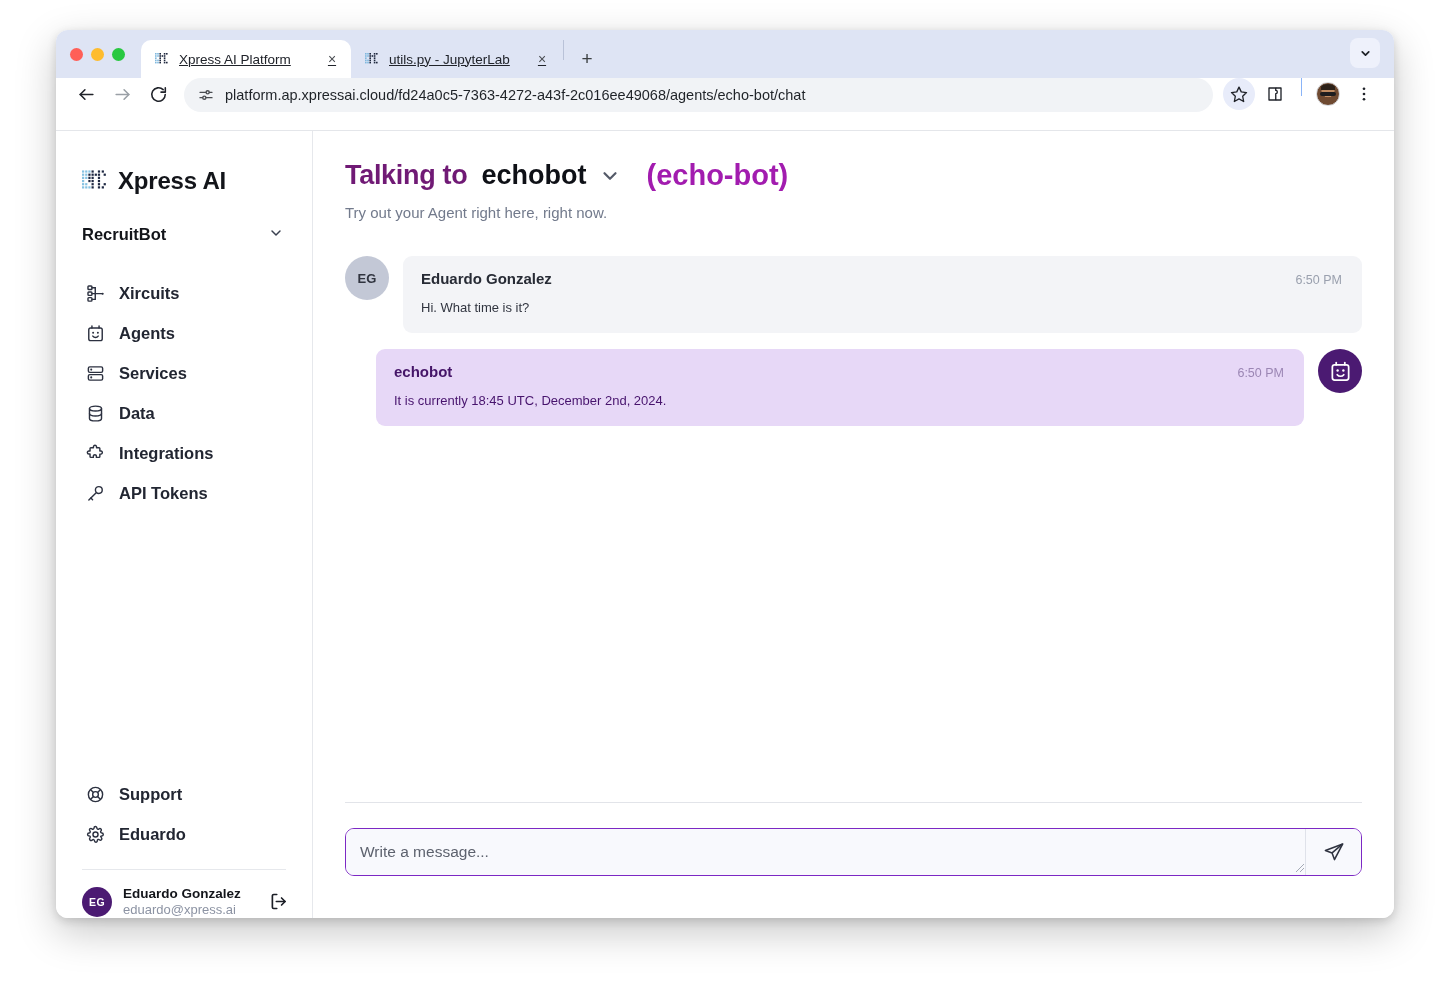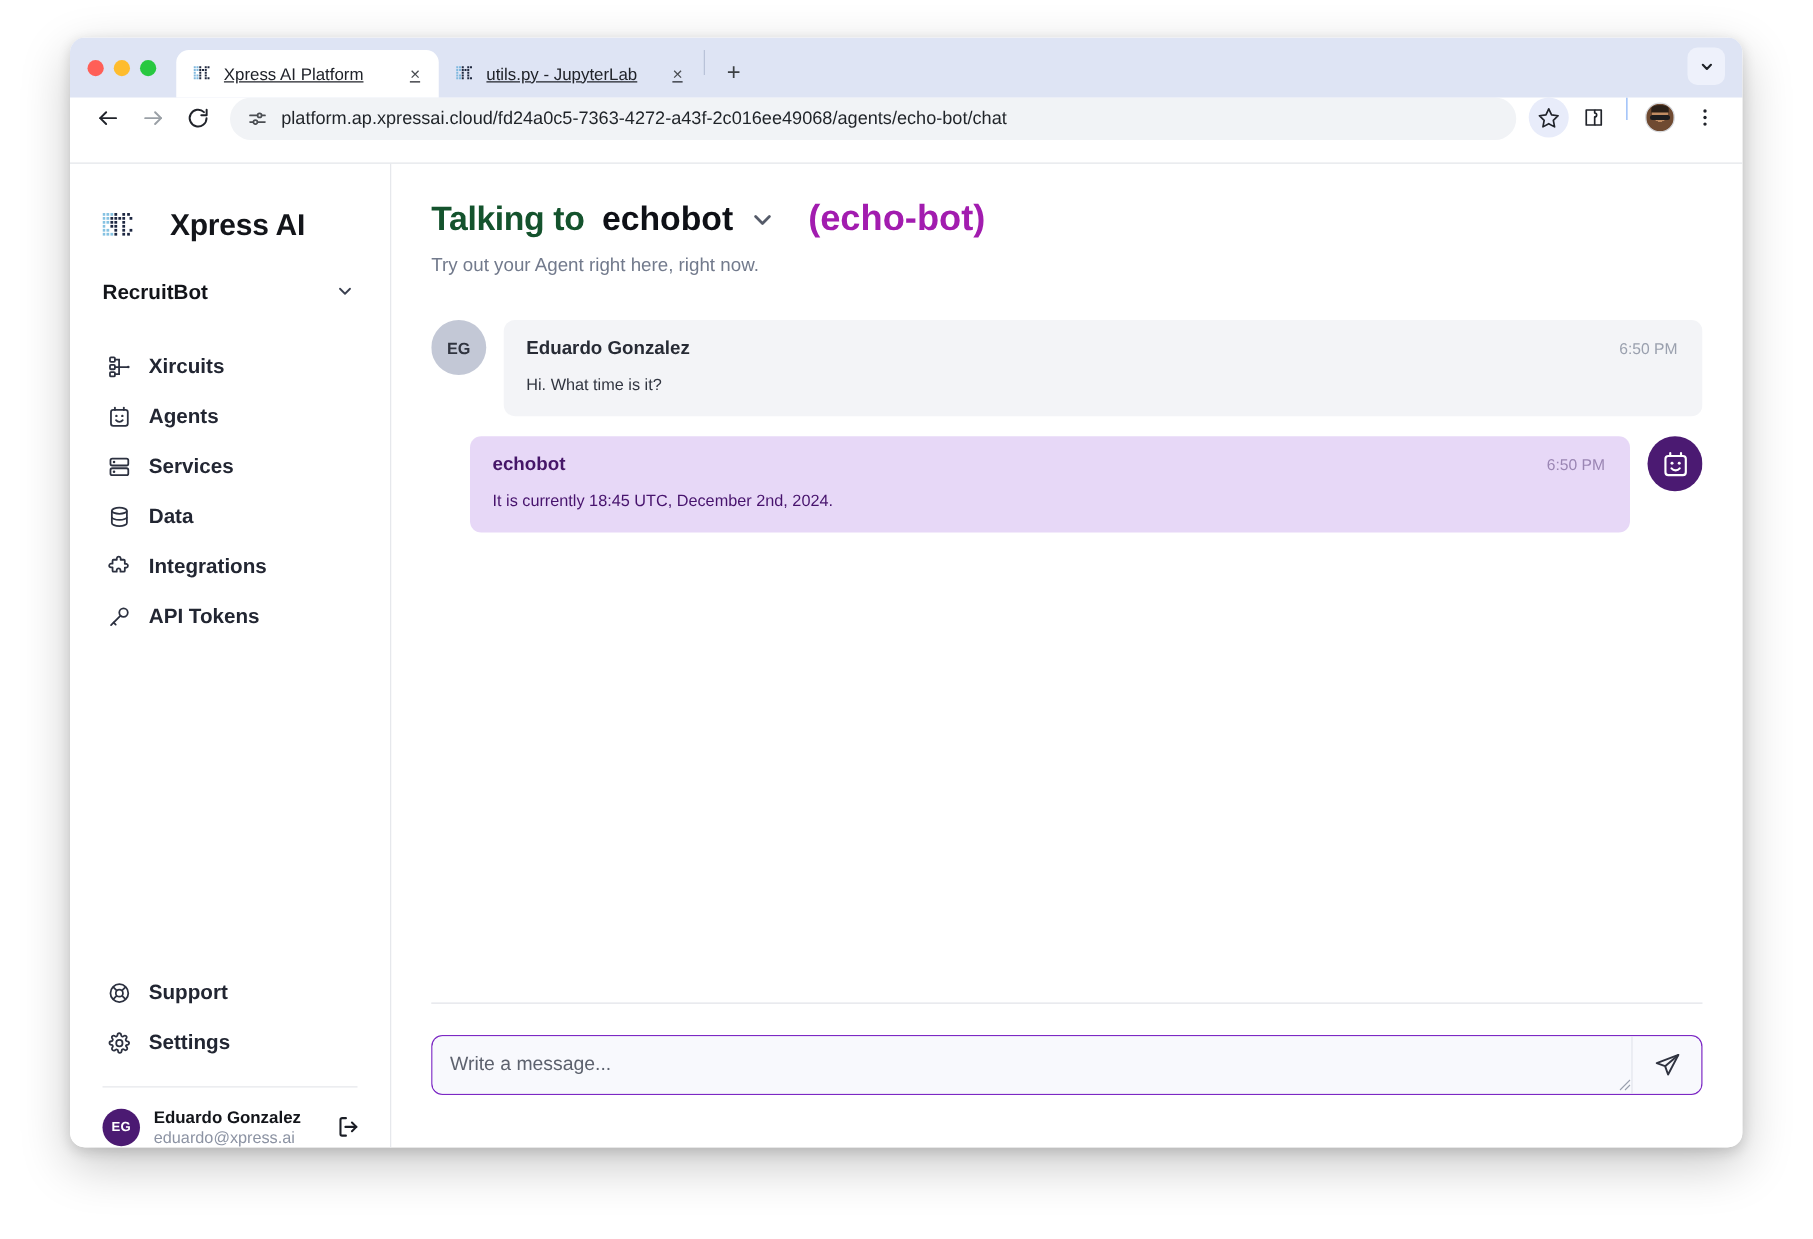--- a/index.html
+++ b/index.html
@@ -145,21 +145,21 @@
     width: 257px; flex: 0 0 257px;
     border-right: 1px solid #e6e8ec;
     display: flex; flex-direction: column;
     padding: 0 0 0 0;
   }
   .brand {
     display: flex; align-items: center; gap: 11px;
     padding: 27px 0 0 26px;
     height: 72px;
   }
-  .brand-text { font-size: 24px; font-weight: 700; color: #13151a; letter-spacing: -0.2px; margin-left: 18px; }
+  .brand-text { font-size: 24px; font-weight: 700; color: #13151a; letter-spacing: -0.2px; }
   .logo-grid { width: 25px; height: 26px; flex: 0 0 25px; }
 
   .workspace {
     display: flex; align-items: flex-start; justify-content: space-between;
     padding: 0 28px 0 26px;
     height: 36px;
     margin-top: 22px;
     gap: 43px;
   }
   .workspace-name { font-size: 16.5px; font-weight: 700; color: #13151a; }
@@ -198,21 +198,21 @@
   .logout { width: 24px; height: 24px; color: #1b1e26; display:flex; align-items:center; justify-content:center; }
 
   
   .main {
     flex: 1; min-width: 0;
     display: flex; flex-direction: column;
     padding: 0 32px 0 32px;
   }
   .chat-head { padding: 28px 0 0 0; }
   .title-row { display: flex; align-items: center; }
-  .title-strong { font-size: 27px; font-weight: 700; color: #14532d; letter-spacing: -0.3px; }
+  .title-strong { font-size: 27px; font-weight: 700; color: #701a75; letter-spacing: -0.3px; }
   .title-agent { font-size: 27px; font-weight: 700; color: #0e1016; margin-left: 14px; }
   .title-chev { margin-left: 12px; display: flex; align-items: center; color: #555b69; }
   .title-id { font-size: 29px; font-weight: 700; color: #a21caf; margin-left: 26px; }
   .subtitle { font-size: 15px; color: #727a8c; margin-top: 12px; }
 
   .messages { flex: 1; padding-top: 35px; min-height: 0; overflow: hidden; }
 
   .msg { display: flex; align-items: flex-start; gap: 14px; margin-bottom: 16px; }
   .msg.bot { justify-content: flex-end; }
   .avatar-md {
@@ -572,21 +572,21 @@
             <span>Support</span>
           </div>
 
           <div class="nav-item">
             <span class="ico">
               <svg width="19" height="19" viewBox="0 0 24 24" fill="none" stroke="currentColor" stroke-width="1.8" stroke-linejoin="round">
                 <circle cx="12" cy="12" r="3.2"></circle>
                 <path d="M19.1 14.4a1.5 1.5 0 0 0 .3 1.65l.06.06a1.8 1.8 0 1 1-2.55 2.55l-.06-.06a1.5 1.5 0 0 0-1.65-.3 1.5 1.5 0 0 0-.9 1.37V20a1.8 1.8 0 0 1-3.6 0v-.1a1.5 1.5 0 0 0-.98-1.37 1.5 1.5 0 0 0-1.65.3l-.06.06A1.8 1.8 0 1 1 4.95 16.3l.06-.06a1.5 1.5 0 0 0 .3-1.65 1.5 1.5 0 0 0-1.37-.9H3.8a1.8 1.8 0 0 1 0-3.6h.1a1.5 1.5 0 0 0 1.37-.98 1.5 1.5 0 0 0-.3-1.65l-.06-.06A1.8 1.8 0 1 1 7.46 4.85l.06.06a1.5 1.5 0 0 0 1.65.3h.07a1.5 1.5 0 0 0 .9-1.37V3.8a1.8 1.8 0 0 1 3.6 0v.1a1.5 1.5 0 0 0 .9 1.37 1.5 1.5 0 0 0 1.65-.3l.06-.06a1.8 1.8 0 1 1 2.55 2.55l-.06.06a1.5 1.5 0 0 0-.3 1.65v.07a1.5 1.5 0 0 0 1.37.9h.1a1.8 1.8 0 0 1 0 3.6h-.1a1.5 1.5 0 0 0-1.37.9z"></path>
               </svg>
             </span>
-            <span>Settings</span>
+            <span>Eduardo</span>
           </div>
         </div>
 
         <div class="divider-h"></div>
 
         <div class="userbox">
           <span class="avatar-sm">EG</span>
           <span class="user-meta">
             <div class="user-name">Eduardo Gonzalez</div>
             <div class="user-email">eduardo@xpress.ai</div>

